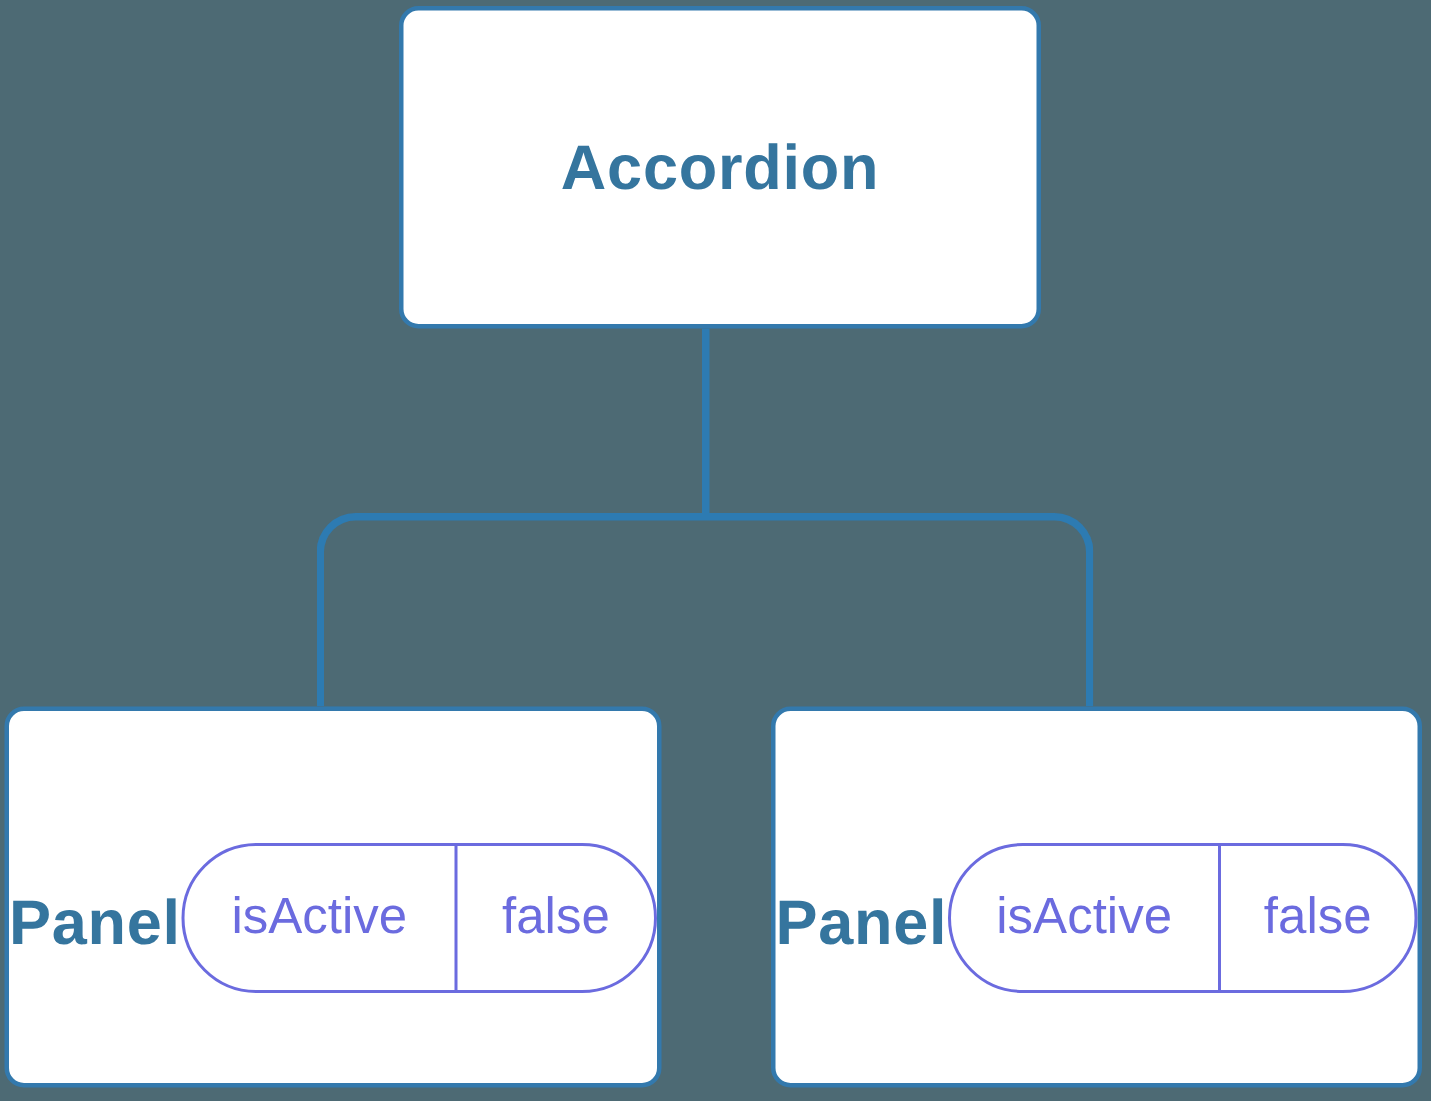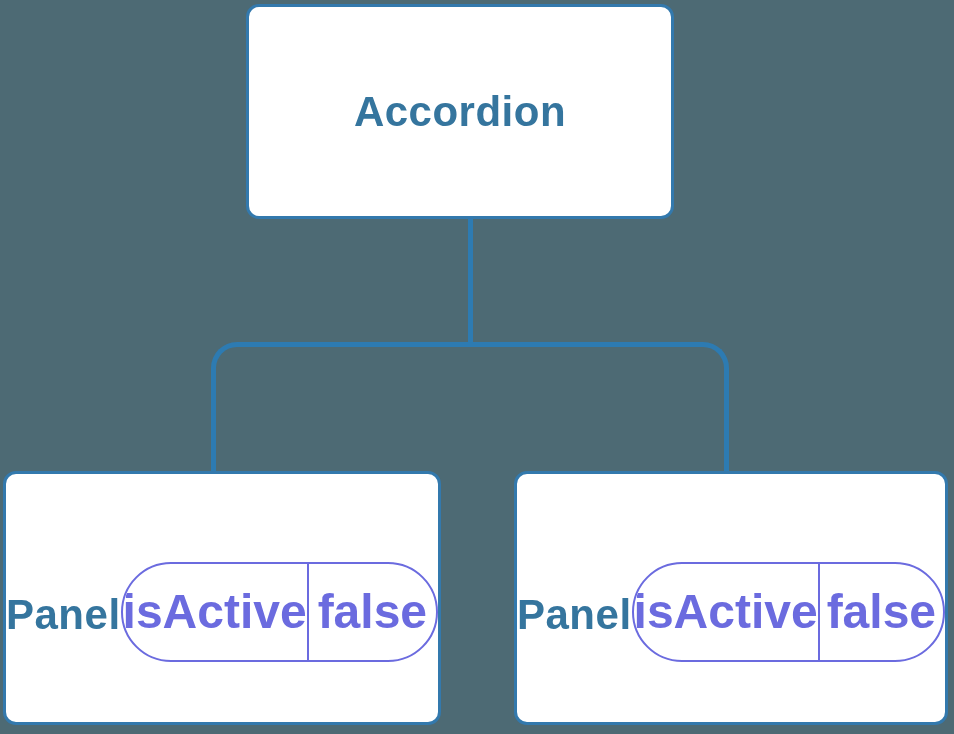--- a/index.html
+++ b/index.html
@@ -30,21 +30,21 @@
 
   .node-title {
     color: var(--node-title);
     font-size: 42px;
     font-weight: 600;
     letter-spacing: 0.5px;
     white-space: nowrap;
   }
 
   .node.root {
-    left: 246px;
+    left: 266px;
     top: 4px;
     width: 428px;
     height: 215px;
     display: flex;
     align-items: center;
     justify-content: center;
   }
 
   .stem {
     position: absolute;
@@ -87,22 +87,22 @@
     border-radius: 50px;
     display: flex;
     align-items: stretch;
     overflow: hidden;
   }
   .pill-cell {
     display: flex;
     align-items: center;
     justify-content: center;
     color: var(--state);
-    font-size: 48px;
-    font-weight: 700;
+    font-size: 34px;
+    font-weight: 400;
     white-space: nowrap;
   }
   .pill-key {
     flex: 0 0 58.3%;
     border-right: 2px solid var(--state);
   }
   .pill-value { flex: 1 1 auto; }
 </style>
 </head>
 <body>

